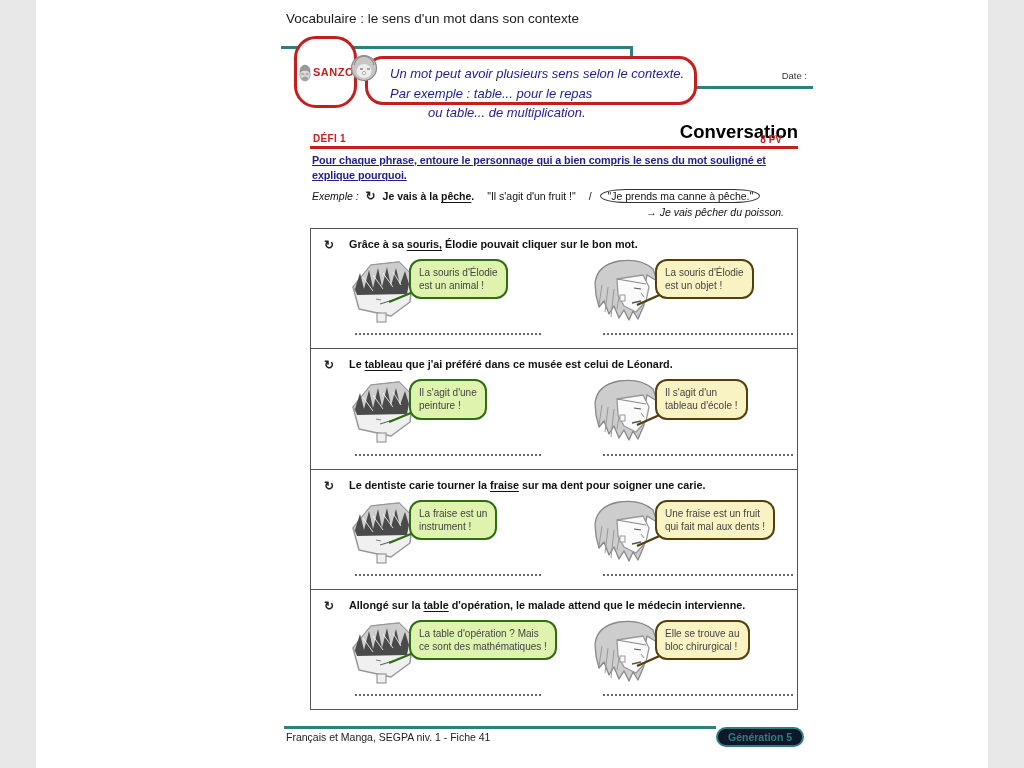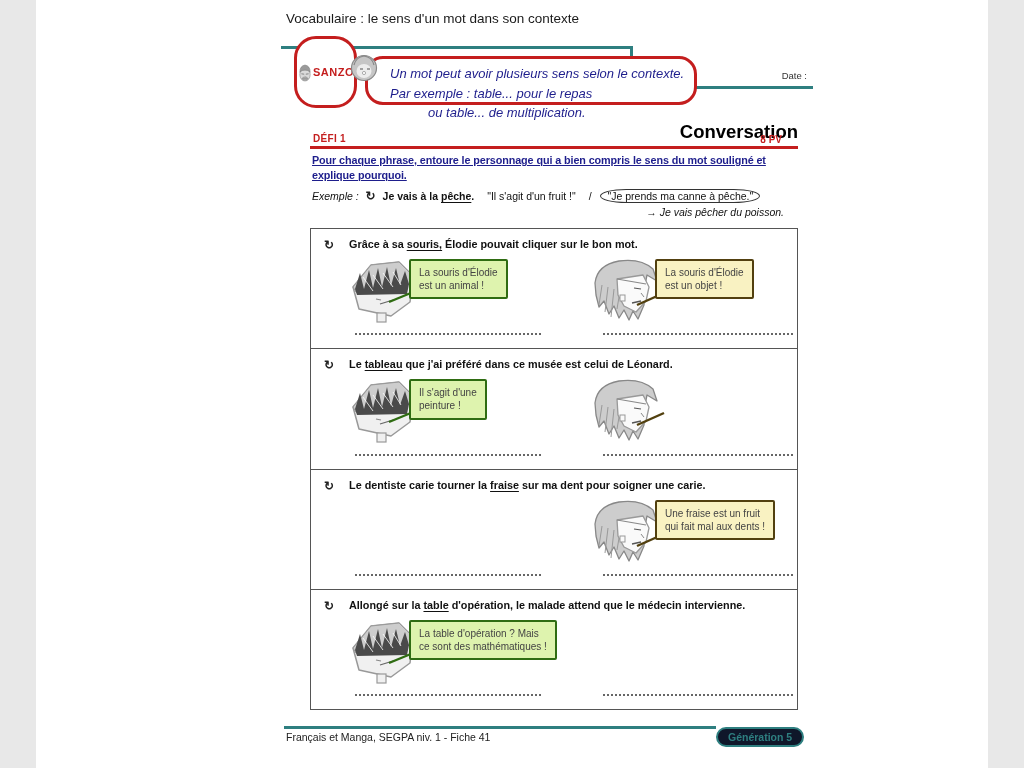--- a/index.html
+++ b/index.html
@@ -70,21 +70,21 @@
   .ex-row { flex:1; position:relative; }
   .ex-row + .ex-row { border-top:1.6px solid #555; }
   .sentence {
     position:absolute; left:9px; top:9px; display:flex; gap:11px;
     font-weight:bold; font-size:10.8px; color:#111; white-space:nowrap;
   }
   .duo { position:absolute; top:28px; display:flex; align-items:flex-start; }
   .duo.l { left:32px; }
   .duo.r { left:278px; }
   .bubble {
-    margin-left:-10px; margin-top:2px; border-radius:2px; padding:5px 8px;
+    margin-left:-10px; margin-top:2px; border-radius:12px; padding:5px 8px;
     font-size:10px; color:#444; line-height:1.32;
   }
   .bubble span { display:block; white-space:nowrap; }
   .bubble.green  { background:#def3ae; border:2px solid #2f6c12; }
   .bubble.yellow { background:#f9f2c2; border:2px solid #52400f; }
   .ans { position:absolute; bottom:13px; border-bottom:2px dotted #666; height:2px; }
   .ans.l { left:44px;  width:186px; }
   .ans.r { left:292px; width:190px; }
 
   
@@ -237,30 +237,43 @@
           </svg>
         <div class="bubble green">
           <span>Il s'agit d'une</span>
             <span>peinture !</span>
         </div>
       </div>
       <div class="duo r">
         <svg width="76" height="70">
             <use href="#sym-head-right"></use>
           </svg>
+        <div class="bubble yellow">
+          <span>Il s'agit d'un</span>
+            <span>tableau d'école !</span>
+        </div>
       </div>
       <div class="ans l"></div>
       <div class="ans r"></div>
     </div>
 
     <div class="ex-row">
       <div class="sentence">
         <span class="bullet-glyph">↻</span>
         <span><span>Le dentiste carie tourner la </span><span class="uline">fraise</span><span> sur ma dent pour soigner une carie.</span></span>
       </div>
+      <div class="duo l">
+        <svg width="76" height="66">
+            <use href="#sym-head-left"></use>
+          </svg>
+        <div class="bubble green">
+          <span>La fraise est un</span>
+            <span>instrument !</span>
+        </div>
+      </div>
       <div class="duo r">
         <svg width="76" height="70">
             <use href="#sym-head-right"></use>
           </svg>
         <div class="bubble yellow">
           <span>Une fraise est un fruit</span>
             <span>qui fait mal aux dents !</span>
         </div>
       </div>
       <div class="ans l"></div>
@@ -274,20 +287,29 @@
       </div>
       <div class="duo l">
         <svg width="76" height="66">
             <use href="#sym-head-left"></use>
           </svg>
         <div class="bubble green">
           <span>La table d'opération ? Mais</span>
             <span>ce sont des mathématiques !</span>
         </div>
       </div>
+      <div class="duo r">
+        <svg width="76" height="70">
+            <use href="#sym-head-right"></use>
+          </svg>
+        <div class="bubble yellow">
+          <span>Elle se trouve au</span>
+            <span>bloc chirurgical !</span>
+        </div>
+      </div>
       <div class="ans l"></div>
       <div class="ans r"></div>
     </div>
 
   </div>
 
   <div class="abs footer-line"></div>
   <div class="abs footer-text">Français et Manga, SEGPA niv. 1 - Fiche 41</div>
   <div class="abs brand">Génération 5</div>
 

